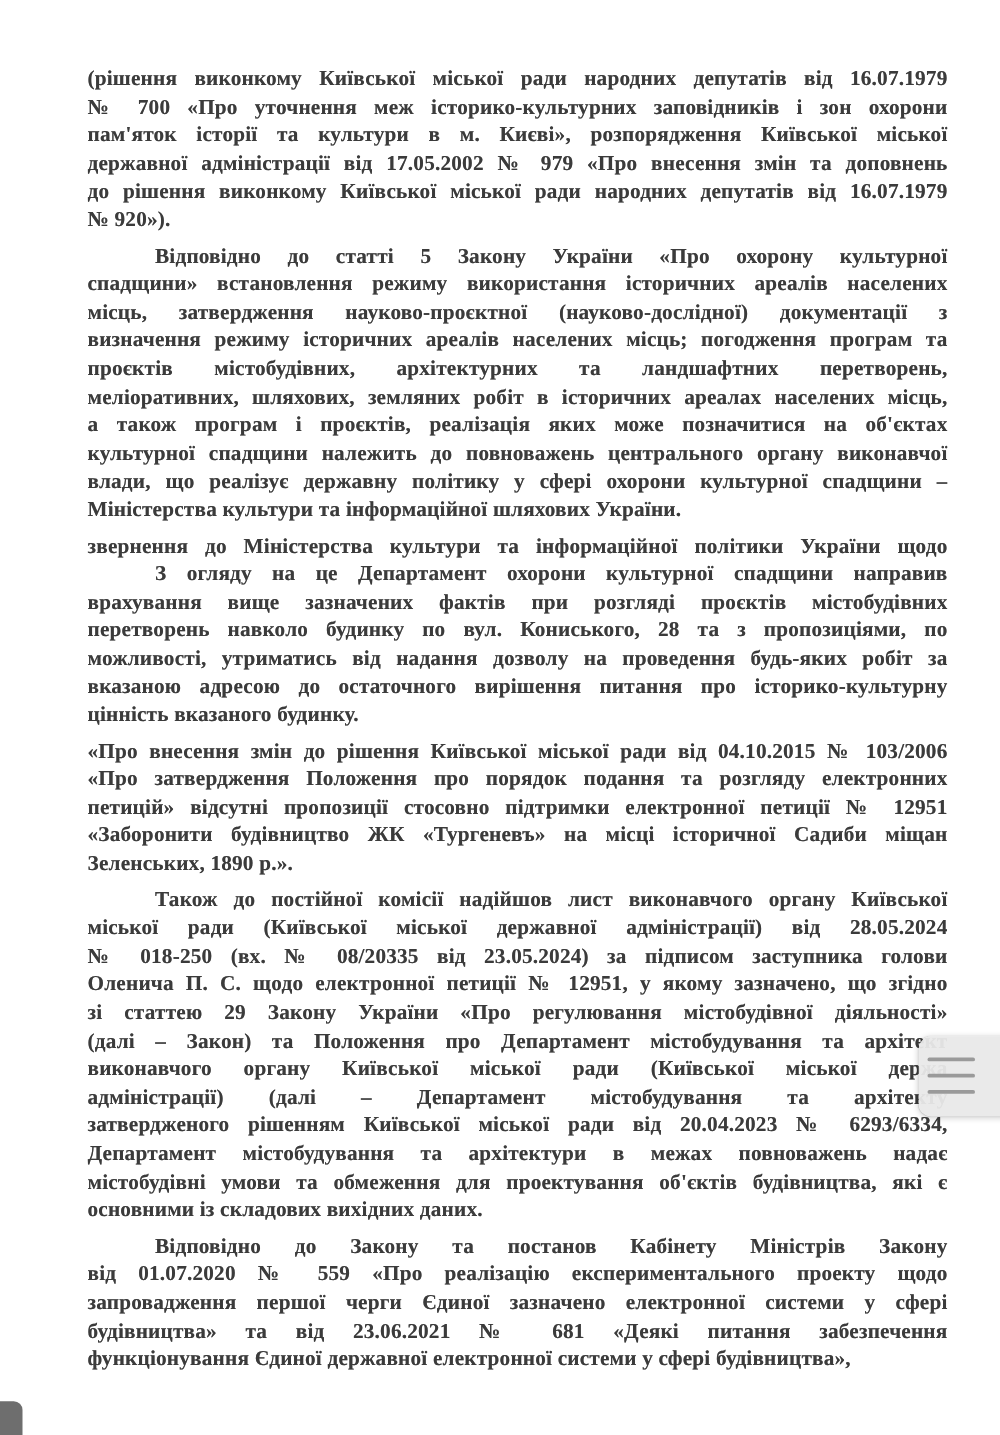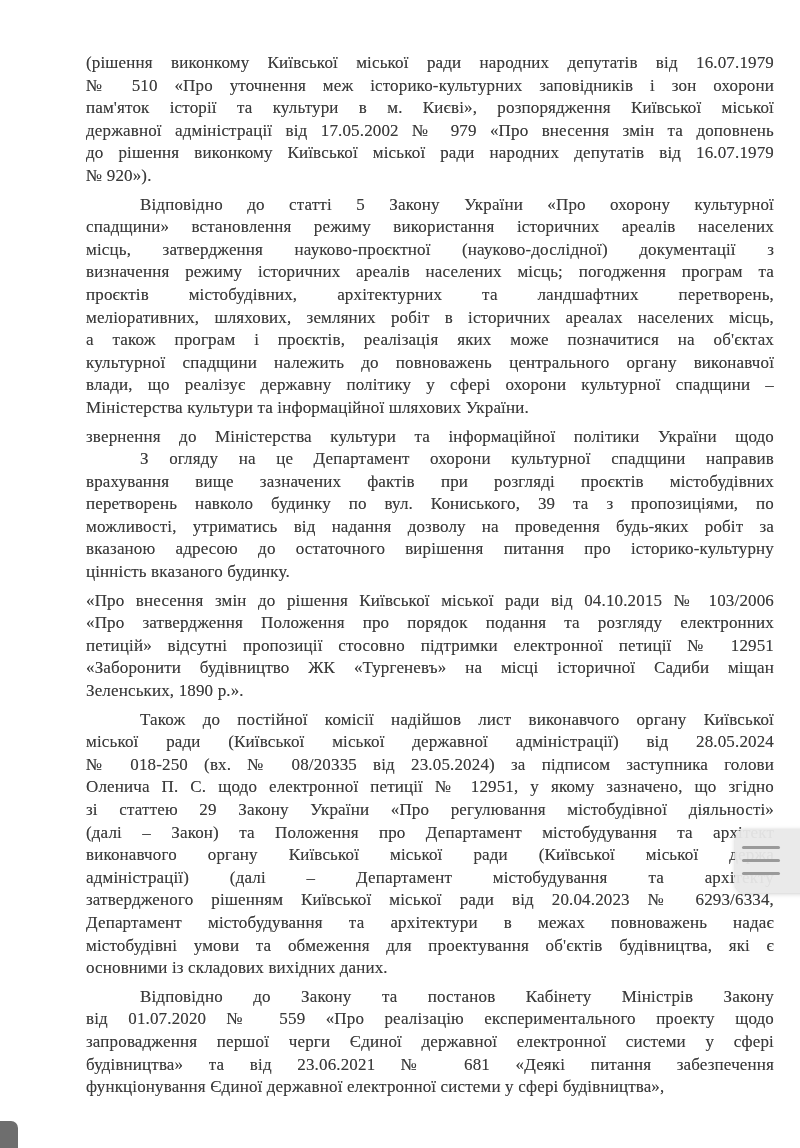--- a/index.html
+++ b/index.html
@@ -14,28 +14,29 @@
     overflow: hidden;
     font-family: "Liberation Serif", "DejaVu Serif", serif;
   }
   .page {
     position: absolute;
     inset: 0;
     background: #ffffff;
   }
   .doc-text {
     position: absolute;
-    left: 86px;
+    left: 70px;
     top: 52px;
     width: 688px;
     font-size: 17px;
     line-height: 22.6px;
     letter-spacing: 0.15px;
     color: #3b3b3b;
     text-shadow: 0 0 0.5px rgba(70,70,70,0.55);
+    font-weight: bold;
   }
   .para {
     margin: 0 0 6px 0;
   }
   .para:last-child { margin-bottom: 0; }
   .line {
     text-align: justify;
     text-align-last: justify;
     overflow: hidden;
     white-space: normal;
@@ -79,21 +80,21 @@
   }
 </style>
 </head>
 <body>
 
 <div class="page">
 
   <div class="doc-text" style="color: rgb(59, 59, 59);">
       <div class="para">
         <div class="line">(рішення виконкому Київської міської ради народних депутатів від 16.07.1979</div>
-        <div class="line">№ 510 «Про уточнення меж історико-культурних заповідників і зон охорони</div>
+        <div class="line">№ 700 «Про уточнення меж історико-культурних заповідників і зон охорони</div>
         <div class="line">пам'яток історії та культури в м. Києві», розпорядження Київської міської</div>
         <div class="line">державної адміністрації від 17.05.2002 № 979 «Про внесення змін та доповнень</div>
         <div class="line">до рішення виконкому Київської міської ради народних депутатів від 16.07.1979</div>
         <div class="line last">№ 920»).</div>
       </div>
       <div class="para">
         <div class="line first-indent">Відповідно до статті 5 Закону України «Про охорону культурної</div>
         <div class="line">спадщини» встановлення режиму використання історичних ареалів населених</div>
         <div class="line">місць, затвердження науково-проєктної (науково-дослідної) документації з</div>
         <div class="line">визначення режиму історичних ареалів населених місць; погодження програм та</div>
@@ -101,21 +102,21 @@
         <div class="line">меліоративних, шляхових, земляних робіт в історичних ареалах населених місць,</div>
         <div class="line">а також програм і проєктів, реалізація яких може позначитися на об'єктах</div>
         <div class="line">культурної спадщини належить до повноважень центрального органу виконавчої</div>
         <div class="line">влади, що реалізує державну політику у сфері охорони культурної спадщини –</div>
         <div class="line last">Міністерства культури та інформаційної шляхових України.</div>
       </div>
       <div class="para">
         <div class="line">звернення до Міністерства культури та інформаційної політики України щодо</div>
         <div class="line first-indent">З огляду на це Департамент охорони культурної спадщини направив</div>
         <div class="line">врахування вище зазначених фактів при розгляді проєктів містобудівних</div>
-        <div class="line">перетворень навколо будинку по вул. Кониського, 39 та з пропозиціями, по</div>
+        <div class="line">перетворень навколо будинку по вул. Кониського, 28 та з пропозиціями, по</div>
         <div class="line">можливості, утриматись від надання дозволу на проведення будь-яких робіт за</div>
         <div class="line">вказаною адресою до остаточного вирішення питання про історико-культурну</div>
         <div class="line last">цінність вказаного будинку.</div>
       </div>
       <div class="para">
         <div class="line">«Про внесення змін до рішення Київської міської ради від 04.10.2015 № 103/2006</div>
         <div class="line">«Про затвердження Положення про порядок подання та розгляду електронних</div>
         <div class="line">петицій» відсутні пропозиції стосовно підтримки електронної петиції № 12951</div>
         <div class="line">«Заборонити будівництво ЖК «Тургеневъ» на місці історичної Садиби міщан</div>
         <div class="line last">Зеленських, 1890 р.».</div>
@@ -130,21 +131,21 @@
         <div class="line">виконавчого органу Київської міської ради (Київської міської держа</div>
         <div class="line">адміністрації) (далі – Департамент містобудування та архітекту</div>
         <div class="line">затвердженого рішенням Київської міської ради від 20.04.2023 № 6293/6334,</div>
         <div class="line">Департамент містобудування та архітектури в межах повноважень надає</div>
         <div class="line">містобудівні умови та обмеження для проектування об'єктів будівництва, які є</div>
         <div class="line last">основними із складових вихідних даних.</div>
       </div>
       <div class="para">
         <div class="line first-indent">Відповідно до Закону та постанов Кабінету Міністрів Закону</div>
         <div class="line">від 01.07.2020 № 559 «Про реалізацію експериментального проекту щодо</div>
-        <div class="line">запровадження першої черги Єдиної державної електронної системи у сфері</div>
+        <div class="line">запровадження першої черги Єдиної зазначено електронної системи у сфері</div>
         <div class="line">будівництва» та від 23.06.2021 № 681 «Деякі питання забезпечення</div>
         <div class="line last">функціонування Єдиної державної електронної системи у сфері будівництва»,</div>
       </div>
     </div>
 
   <div class="pages-widget" style="background: rgba(233, 233, 233, 0.95);">
     <span class="icon">
       <span class="bar b1" style="background: rgb(154, 154, 154);"></span>
       <span class="bar b2" style="background: rgb(154, 154, 154);"></span>
       <span class="bar b3" style="background: rgb(154, 154, 154);"></span>

